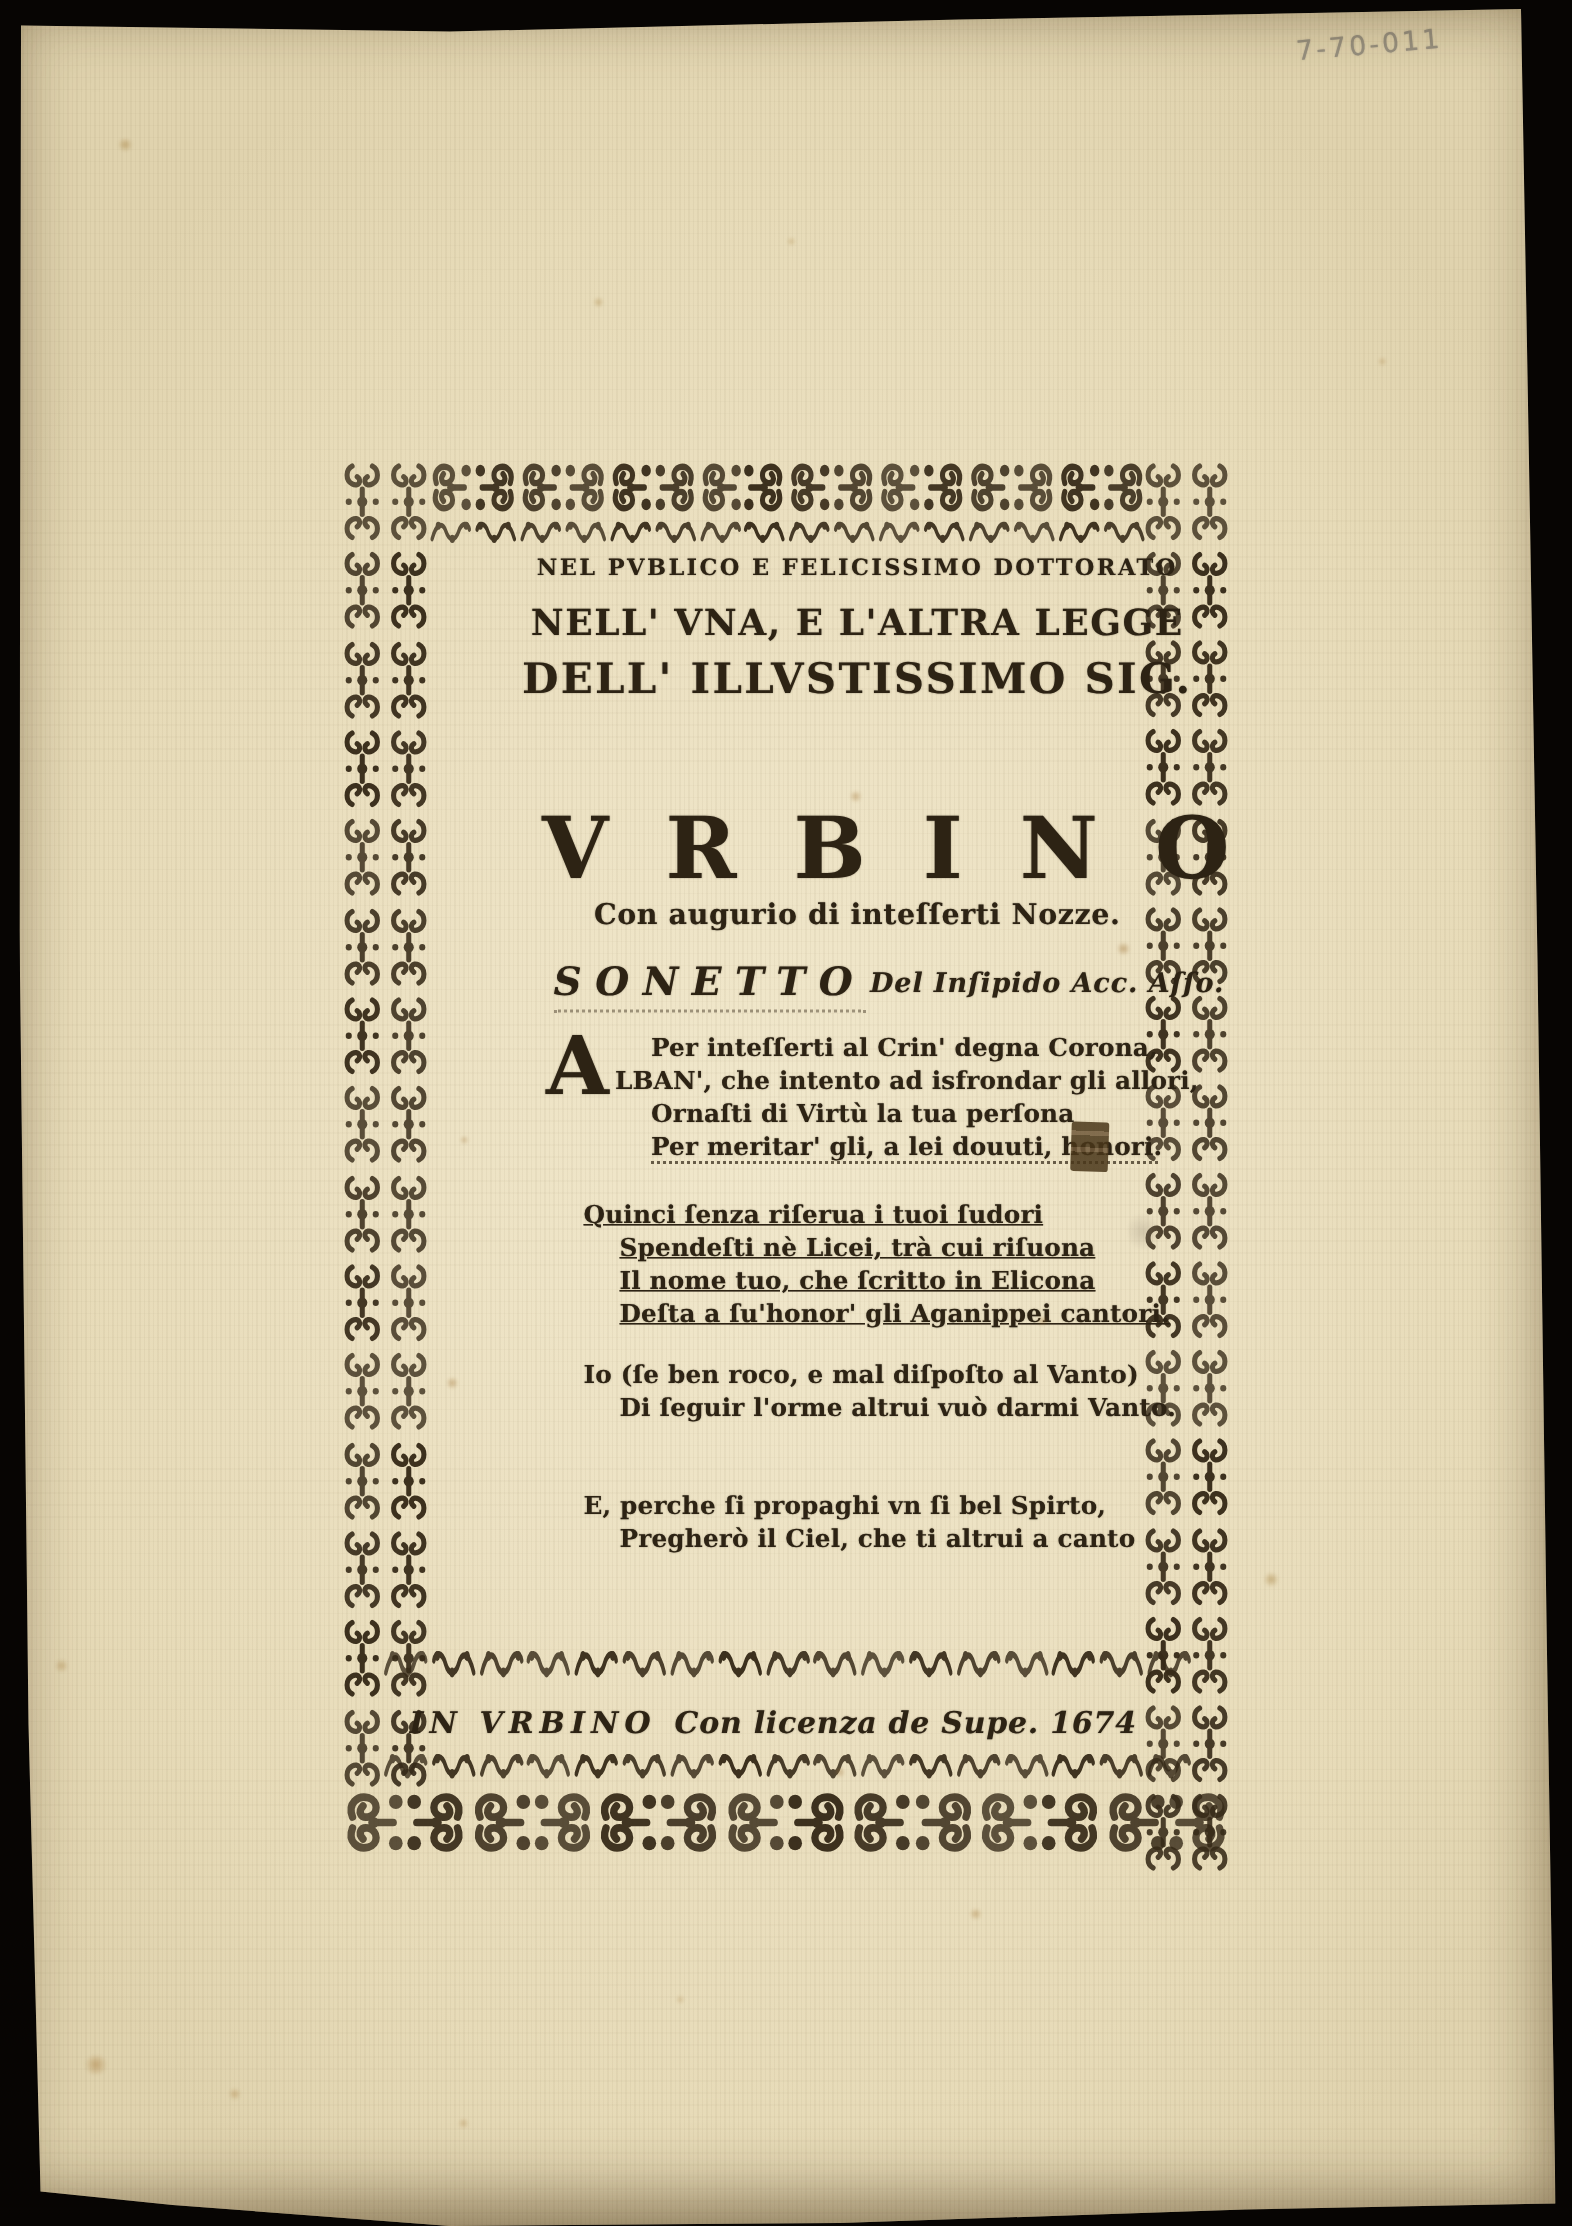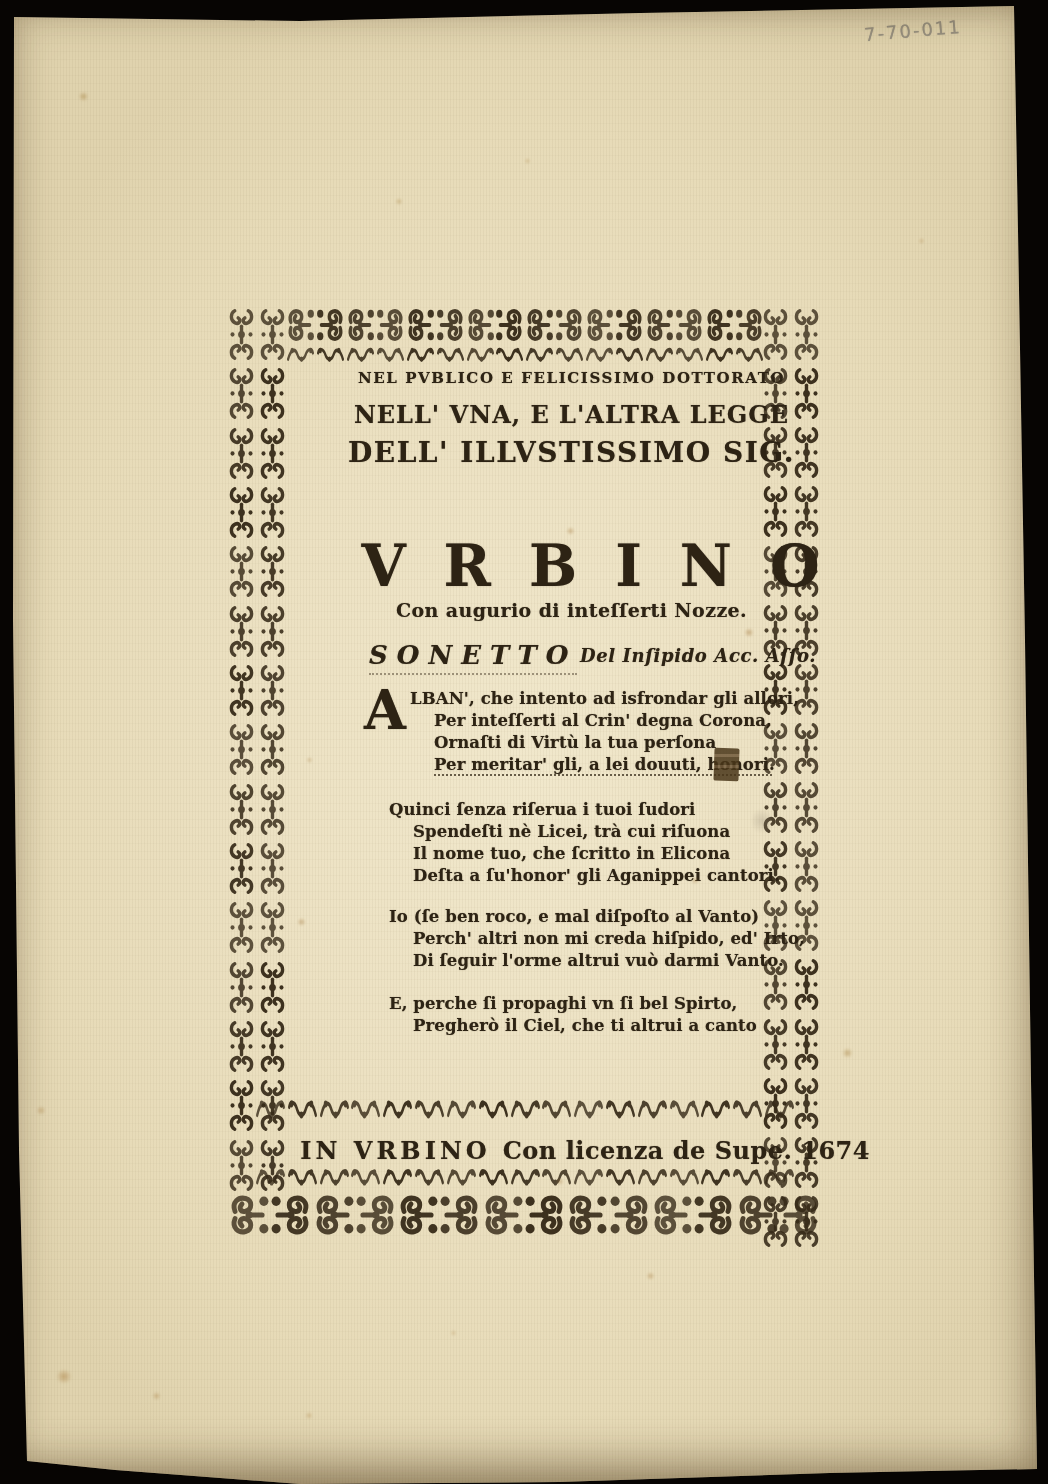--- a/index.html
+++ b/index.html
@@ -45,22 +45,22 @@
     padding-bottom:3px;text-shadow:0 0 1px rgba(45,35,20,.5);}
   .son-attr{position:absolute;left:532px;top:645px;font-style:italic;font-weight:700;
     font-size:18px;letter-spacing:.6px;text-shadow:0 0 1px rgba(45,35,20,.5);}
   .dropcap{position:absolute;left:316px;top:686px;font-size:54px;line-height:48px;
     font-weight:700;text-shadow:0 0 1px rgba(45,35,20,.6);}
   .stanza{position:absolute;white-space:nowrap;}
   .line{font-size:16.5px;line-height:22px;font-weight:700;letter-spacing:.1px;
     text-shadow:0 0 1px rgba(45,35,20,.5);}
   .line.cont{padding-left:24px;}
   .line.pressline{text-decoration:underline dotted rgba(58,45,26,.45) 2px;text-underline-offset:4px;}
-  .imprint{position:absolute;left:225px;top:1136px;width:597px;text-align:right;
-    font-weight:700;font-size:24px;white-space:nowrap;
+  .imprint{position:absolute;left:225px;top:1136px;width:597px;text-align:left;
+    font-style:italic;font-weight:700;font-size:20px;white-space:nowrap;
     text-shadow:0 0 1px rgba(45,35,20,.55);}
   .imprint .place{letter-spacing:4px;}
   .imprint .lic{margin-left:12px;letter-spacing:.5px;}
   .pencil{position:absolute;left:864px;top:20px;transform:rotate(-5deg);
     font-family:"DejaVu Sans","Liberation Sans",sans-serif;
     font-size:18px;letter-spacing:2px;color:#97907f;
     text-shadow:0 0 1px rgba(150,143,127,.8);}
   .orn-row,.orn-col{position:absolute;display:flex;}
   .orn-row{flex-direction:row;justify-content:space-between;align-items:center;}
   .orn-col{flex-direction:column;justify-content:space-between;}
@@ -625,34 +625,33 @@
     <div class="cline name name2">VRBINO</div>
     <div class="cline ded">Con augurio di inteſſerti Nozze.</div>
 
     <div class="son-head">SONETTO</div>
     <div class="son-attr">Del Inſipido Acc. Aſſo.</div>
 
     <div class="dropcap">A</div>
 
     <div id="sonnet-body">
         <div class="stanza" style="left: 362px; top: 688px;">
+          <div class="line cont">Per inteſſerti al Crin' degna Corona,</div>
           <div class="line">LBAN', che intento ad isfrondar gli allori,</div>
-          <div class="line cont">Per inteſſerti al Crin' degna Corona,</div>
           <div class="line cont">Ornaſti di Virtù la tua perſona</div>
           <div class="line cont pressline">Per meritar' gli, a lei douuti, honori.</div>
         </div>
-        <div class="stanza" style="left: 341px; top: 799px;">
+        <div class="stanza" style="left: 341px; top: 799px; text-decoration: underline;">
           <div class="line">Quinci ſenza riſerua i tuoi ſudori</div>
           <div class="line cont">Spendeſti nè Licei, trà cui riſuona</div>
           <div class="line cont">Il nome tuo, che ſcritto in Elicona</div>
           <div class="line cont">Deſta a ſu'honor' gli Aganippei cantori.</div>
         </div>
         <div class="stanza" style="left: 341px; top: 906px;">
           <div class="line">Io (ſe ben roco, e mal diſpoſto al Vanto)</div>
-          <div class="line cont">Perch' altri non mi creda hiſpido, ed' Irto,</div>
           <div class="line cont">Di ſeguir l'orme altrui vuò darmi Vanto.</div>
         </div>
         <div class="stanza" style="left: 341px; top: 993px;">
           <div class="line">E, perche ſi propaghi vn ſi bel Spirto,</div>
           <div class="line cont">Pregherò il Ciel, che ti altrui a canto</div>
         </div>
       </div>
 
     <div class="imprint">
       <span class="place">IN VRBINO</span><span class="lic">Con licenza de Supe. 1674</span>

